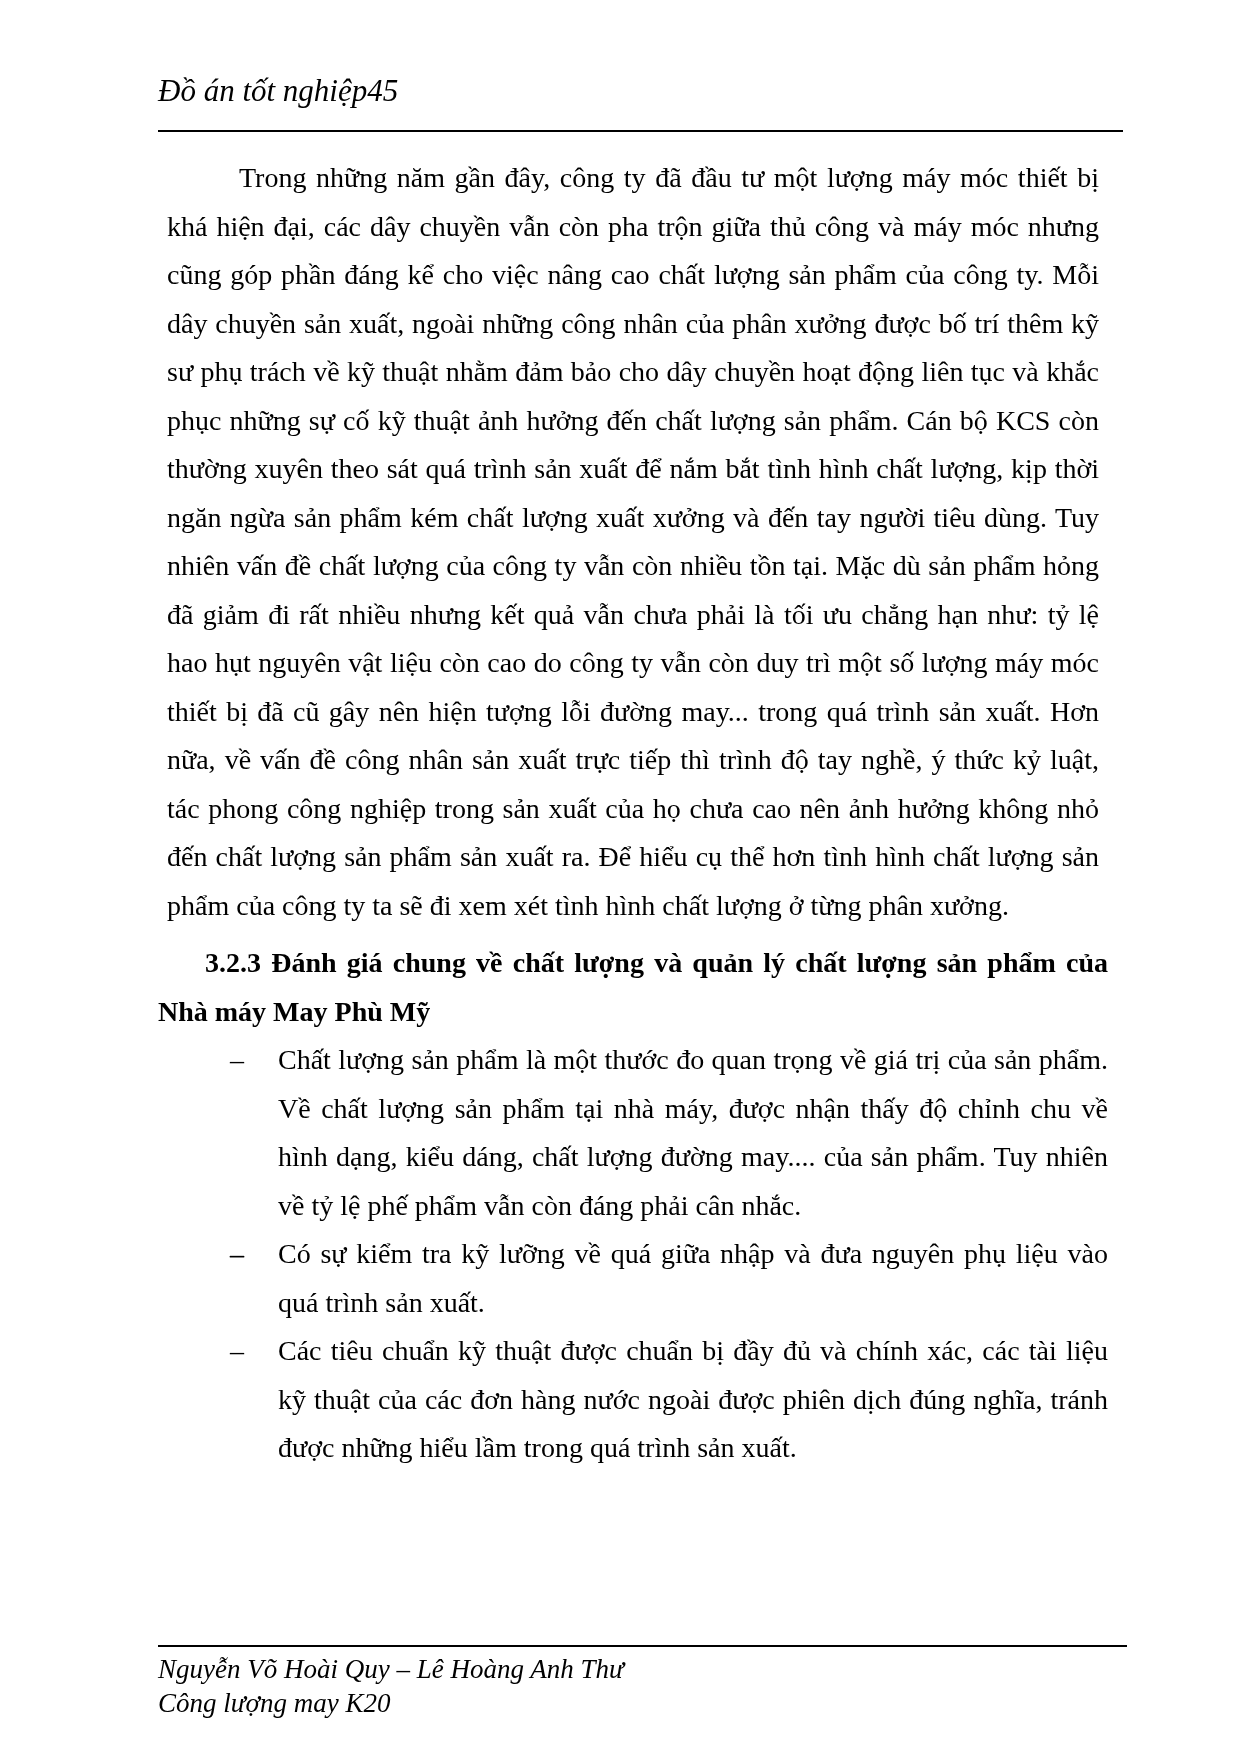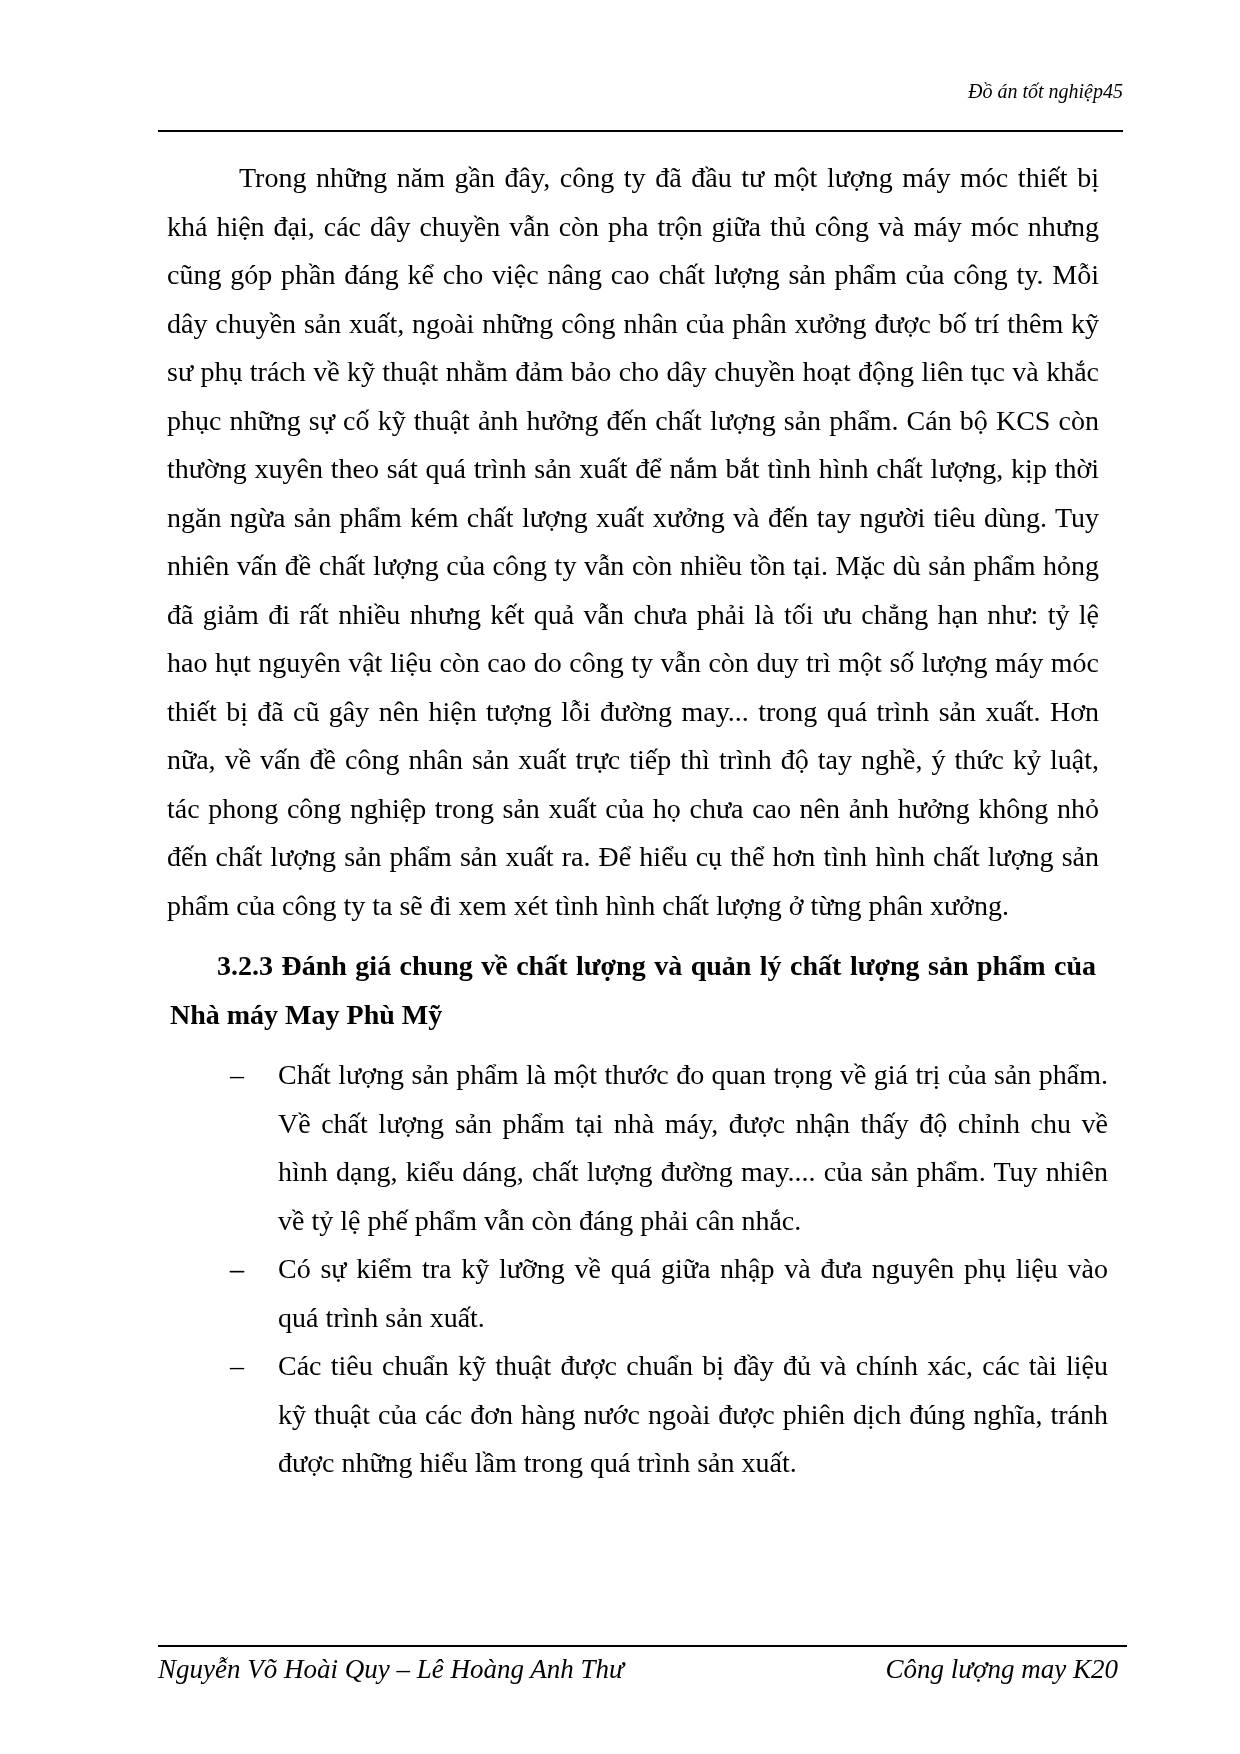--- a/index.html
+++ b/index.html
@@ -16,24 +16,24 @@
     font-family: "Liberation Serif", "DejaVu Serif", serif;
     overflow: hidden;
   }
   
   .header {
     position: absolute;
     left: 158px;
     width: 965px;
     top: 74px;
     display: flex;
-    justify-content: flex-end;
+    justify-content: flex-start;
     align-items: baseline;
     font-style: italic;
-    font-size: 20px;
+    font-size: 31px;
     line-height: 34px;
   }
   .header-rule {
     position: absolute;
     left: 158px;
     width: 965px;
     top: 130px;
     border-top: 2px solid #000000;
     height: 0;
   }
@@ -45,21 +45,21 @@
     top: 145px;
     font-size: 28px;
     line-height: 48.5px;
   }
   .para {
     margin: 9px;
     text-align: justify;
     text-indent: 72px;
   }
   .heading {
-    margin: 12px;
+    margin: 0;
     font-weight: bold;
     text-align: justify;
     text-indent: 47px;
   }
   ul.dash-list {
     margin: 0;
     padding: 0;
     list-style: none;
   }
   ul.dash-list li {
@@ -86,20 +86,21 @@
     position: absolute;
     left: 158px;
     width: 960px;
     top: 1652px;
     display: flex;
     justify-content: space-between;
     align-items: baseline;
     font-style: italic;
     font-size: 27px;
     line-height: 34px;
+    flex-direction: column;
   }
 </style>
 </head>
 <body>
 
 <div class="page">
 
   <div class="header">
     <span>Đồ án tốt nghiệp</span>
     <span>45</span>

